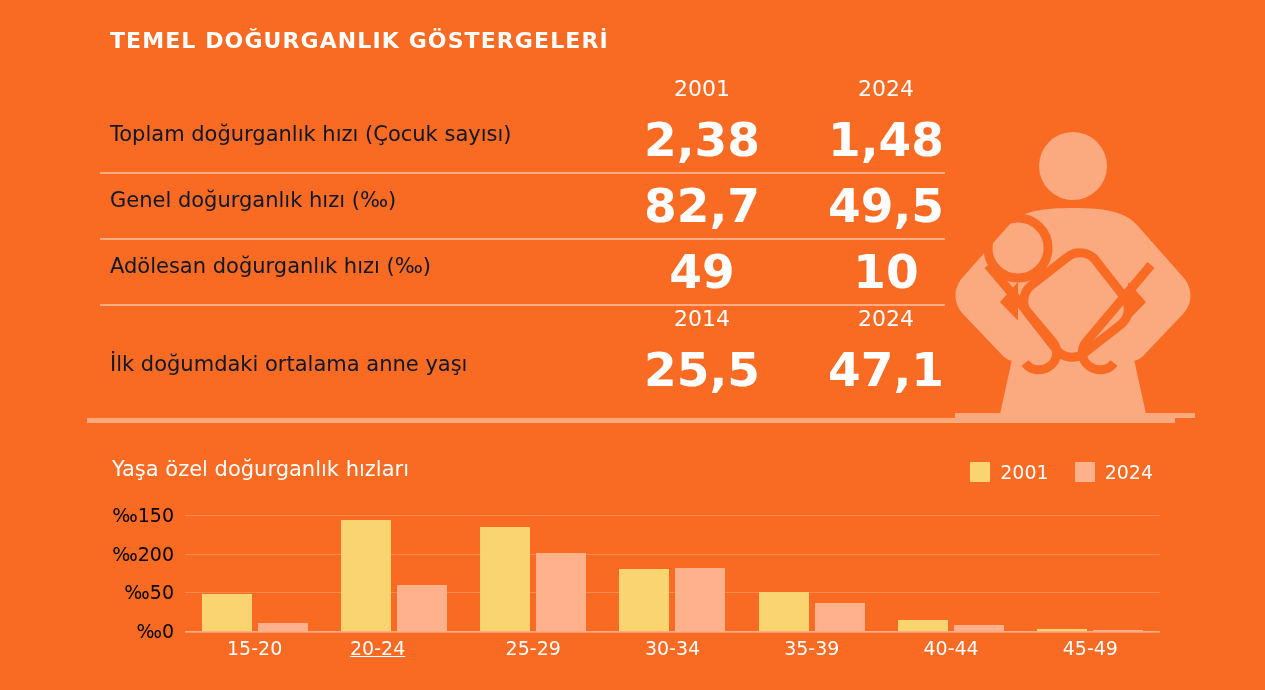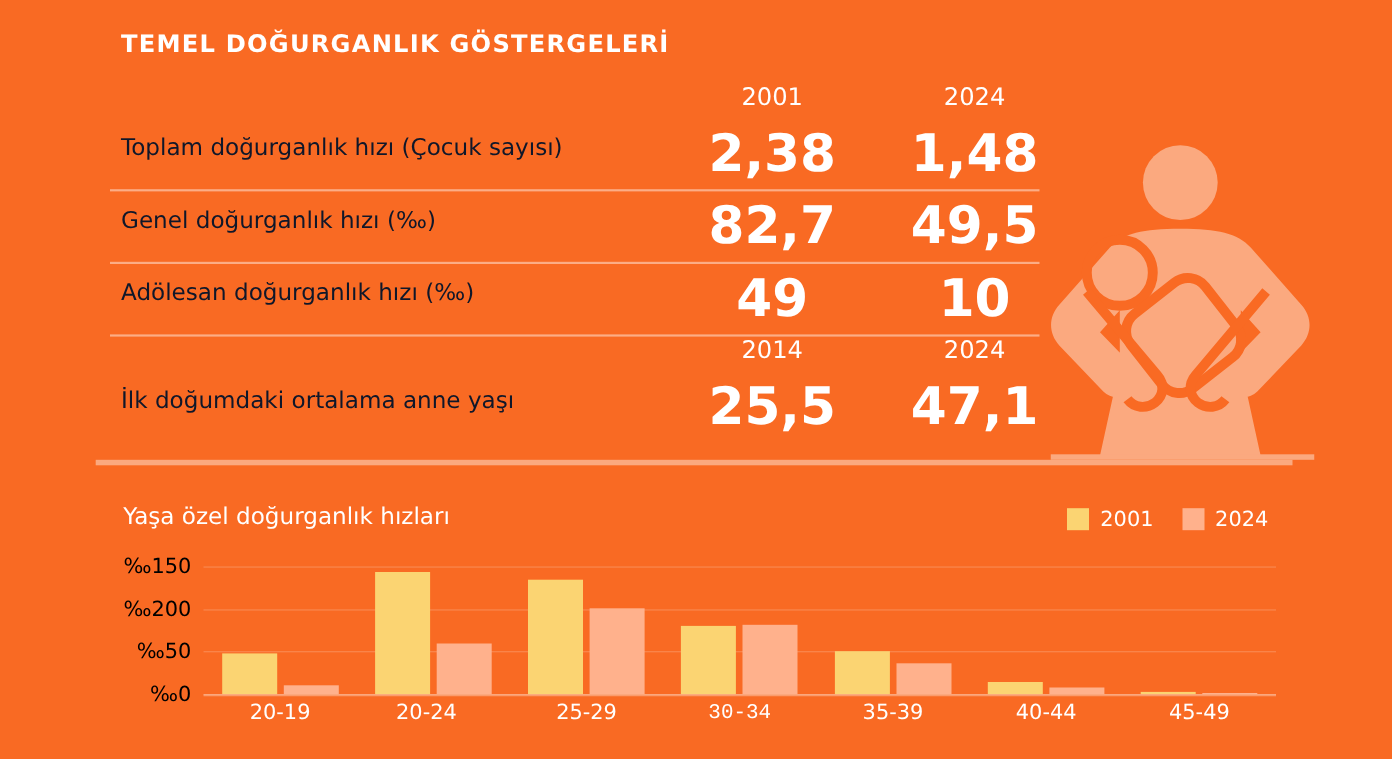--- a/index.html
+++ b/index.html
@@ -320,22 +320,22 @@
       <div class="group" style="left: 696.429px; width: 139.286px;">
         <div class="bar y2001" style="background: rgb(251, 212, 114); width: 50px; left: 16.6429px; height: 10.8267px;"></div>
         <div class="bar y2024" style="background: rgb(255, 177, 140); width: 50px; left: 72.6429px; height: 6.18667px;"></div>
       </div>
       <div class="group" style="left: 835.714px; width: 139.286px;">
         <div class="bar y2001" style="background: rgb(251, 212, 114); width: 50px; left: 16.6429px; height: 2.32px;"></div>
         <div class="bar y2024" style="background: rgb(255, 177, 140); width: 50px; left: 72.6429px; height: 1px;"></div>
       </div>
     </div>
   <div class="xlabels" id="x-axis">
-      <div class="xlabel" style="left: 0px; width: 139.286px;">20-19</div>
-      <div class="xlabel" style="left: 133px; width: 139.286px;">20-24</div>
+      <div class="xlabel" style="left: 0px; width: 139.286px;">15-20</div>
+      <div class="xlabel" style="left: 123px; width: 139.286px; text-decoration: underline;">20-24</div>
       <div class="xlabel" style="left: 278.571px; width: 139.286px;">25-29</div>
-      <div class="xlabel" style="left: 417.857px; width: 139.286px; font-family: Liberation Mono, monospace;">30-34</div>
+      <div class="xlabel" style="left: 417.857px; width: 139.286px;">30-34</div>
       <div class="xlabel" style="left: 557.143px; width: 139.286px;">35-39</div>
       <div class="xlabel" style="left: 696.429px; width: 139.286px;">40-44</div>
       <div class="xlabel" style="left: 835.714px; width: 139.286px;">45-49</div>
     </div>
 
 </div>
 
 </body></html>

